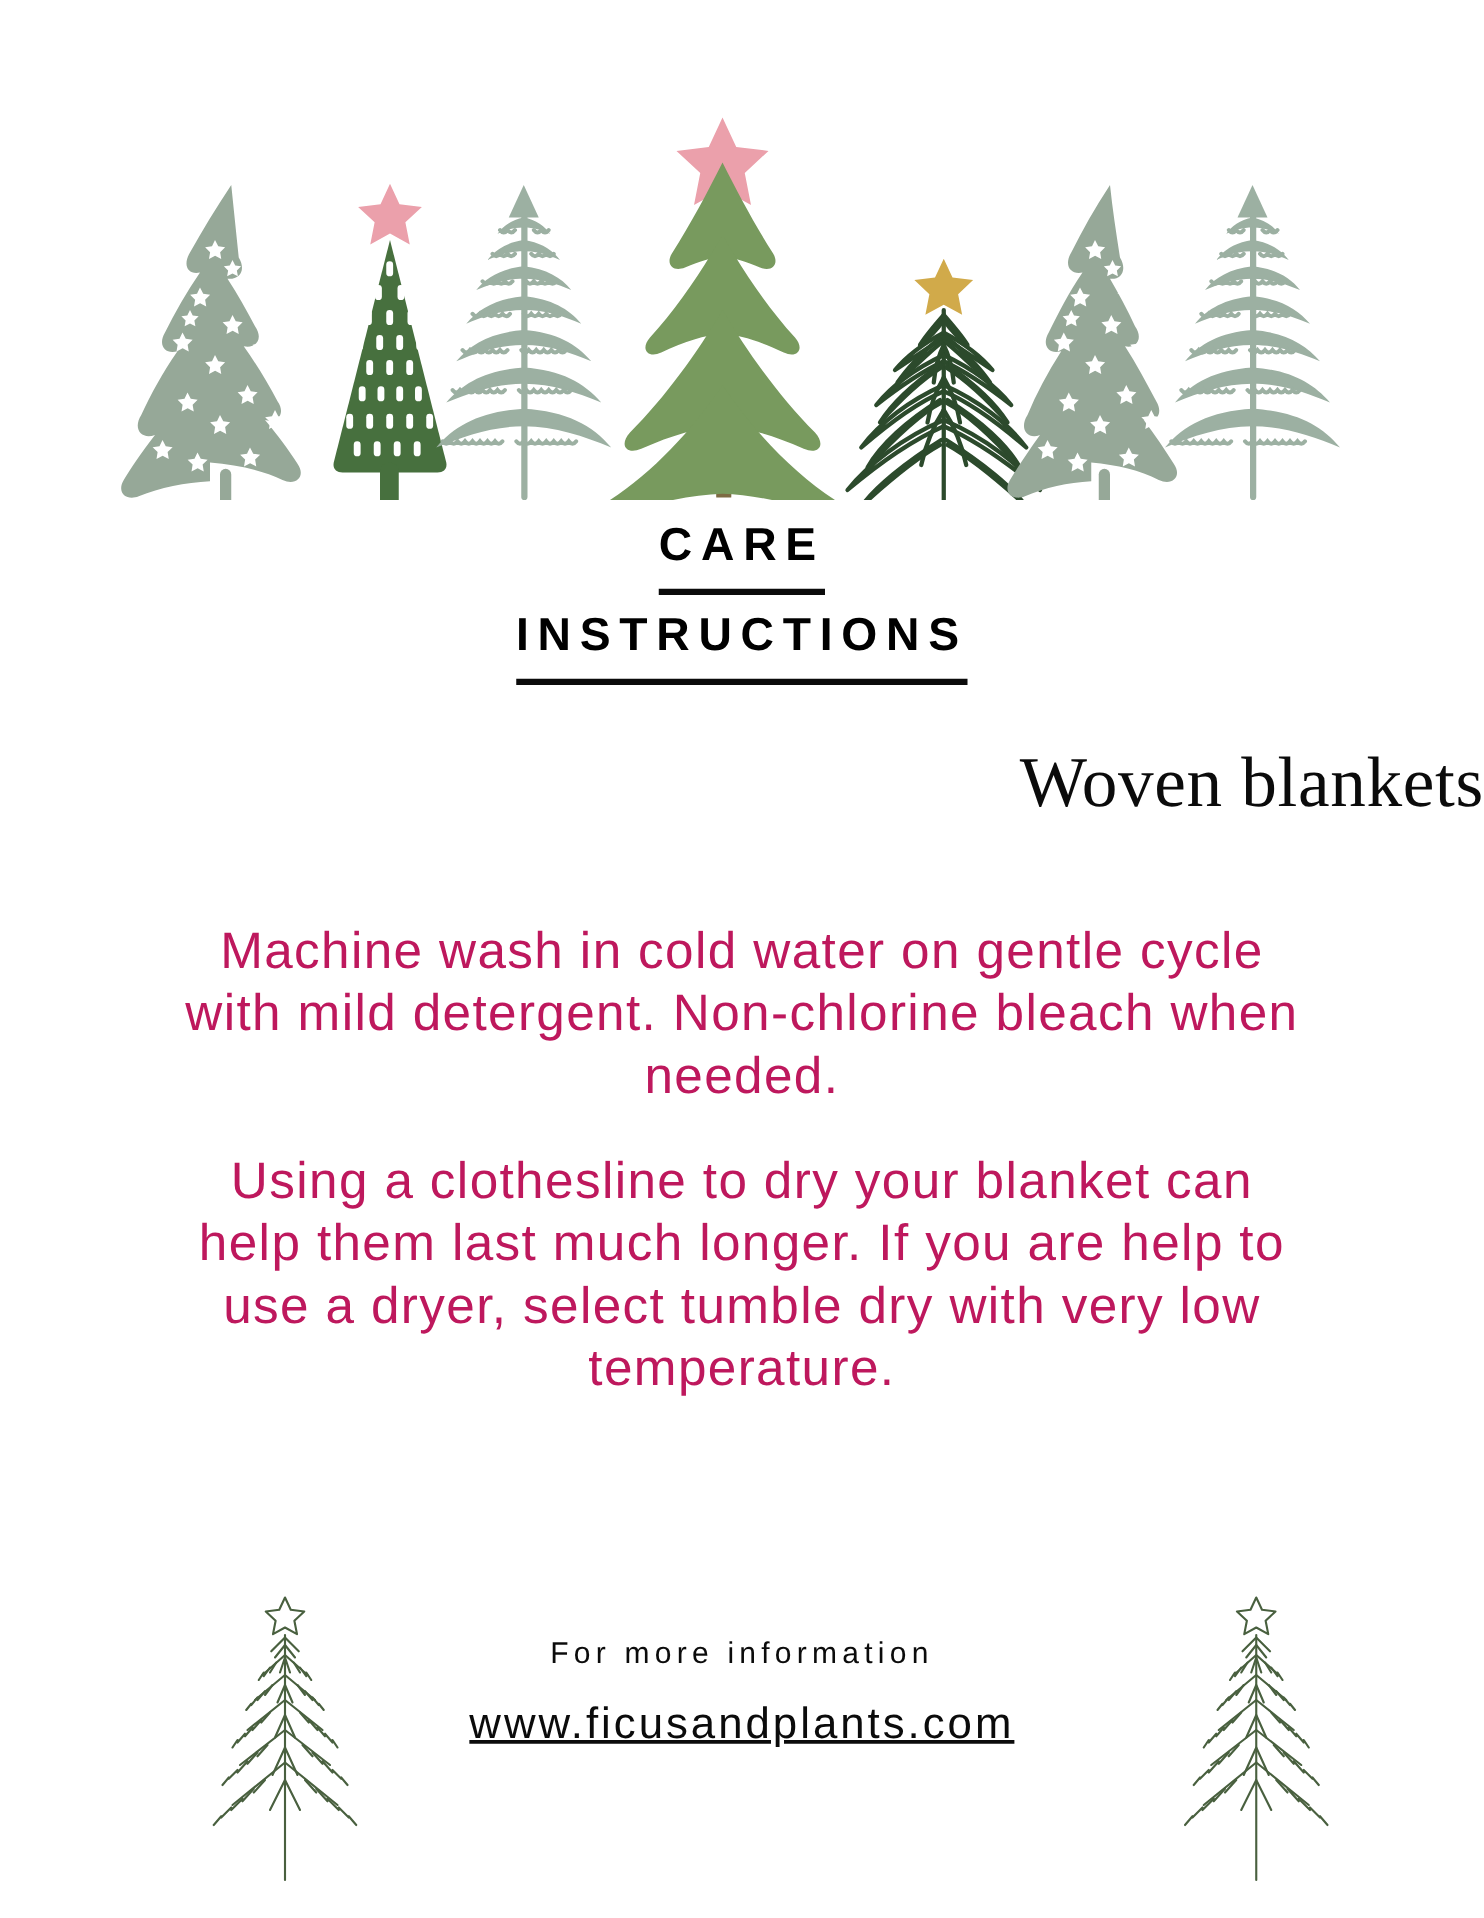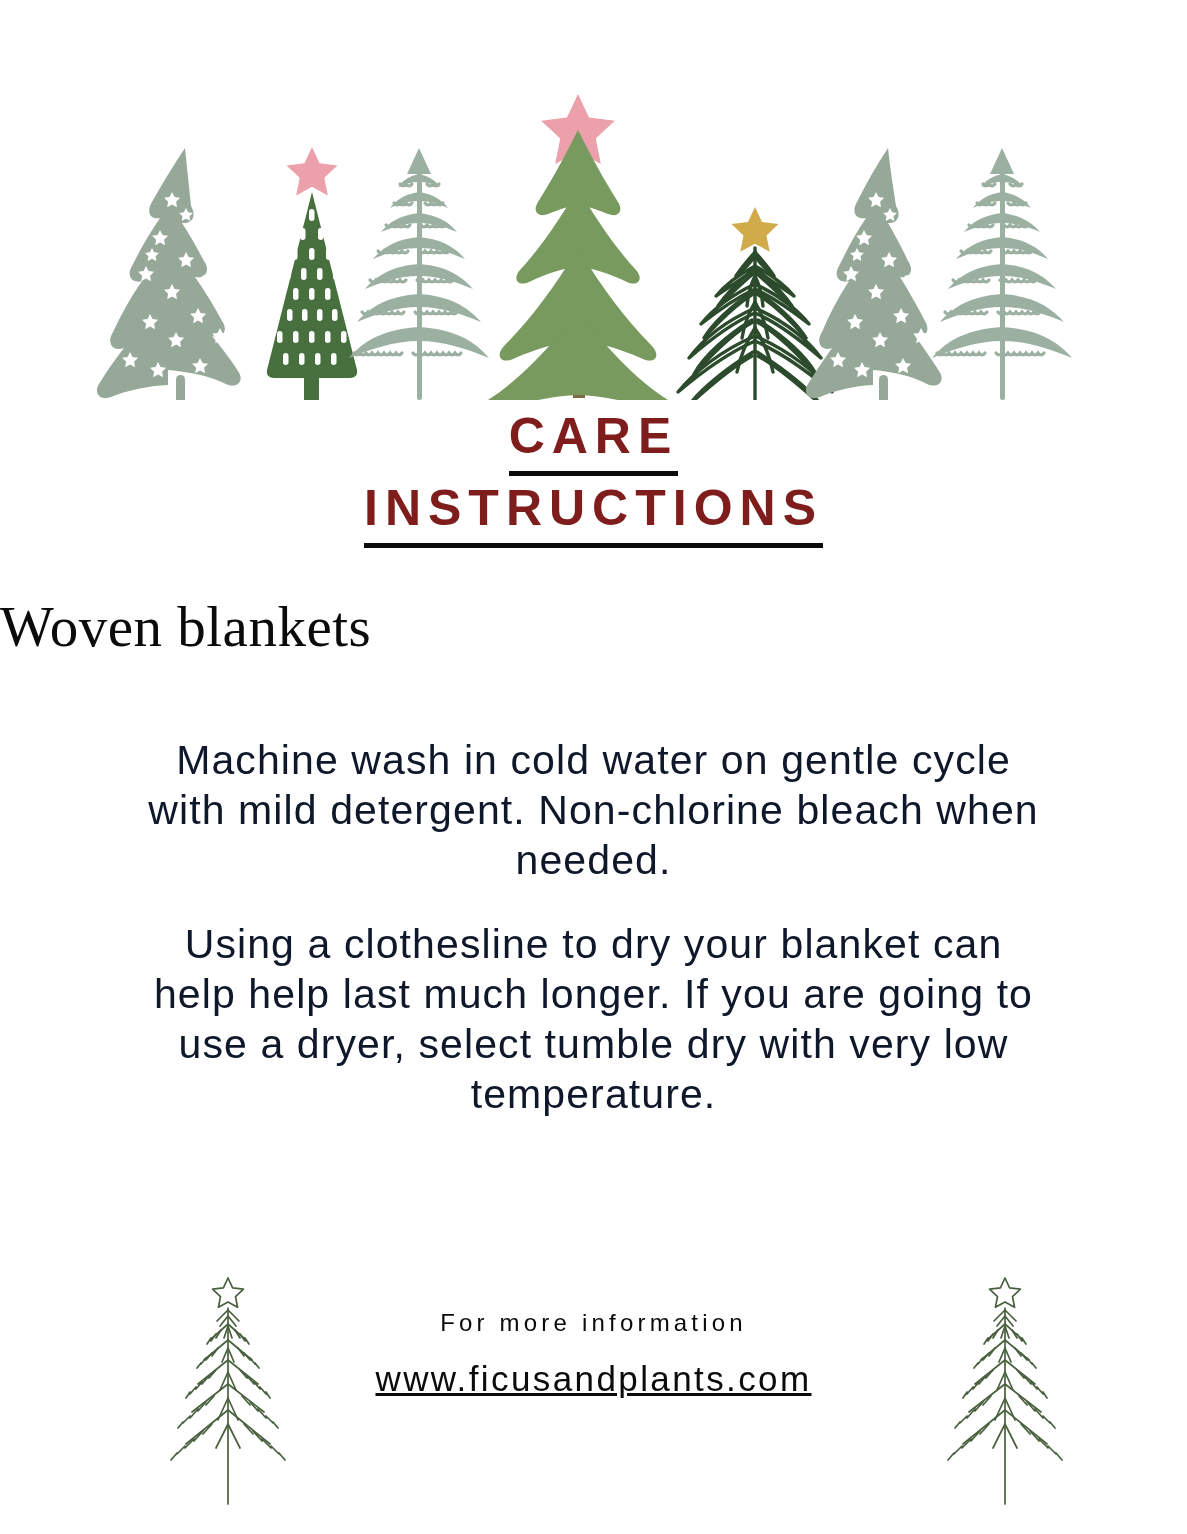--- a/index.html
+++ b/index.html
@@ -39,40 +39,40 @@
     position: absolute;
     left: 0;
     top: 404px;
     width: 1187px;
     text-align: center;
   }
   .title-line {
     display: block;
     font-family: "Liberation Sans", sans-serif;
     font-weight: 700;
-    font-size: 50px;
+    font-size: 37px;
     line-height: 64px;
     letter-spacing: 7px;
-    color: #7f1d1d;
+    color: #000000;
     white-space: nowrap;
   }
   .title-line > span {
     display: inline-block;
     border-bottom: 5px solid #0b0b0b;
     padding-bottom: 3px;
     padding-right: 0;
   }
 
   
   .subtitle {
     position: absolute;
     left: 0;
     top: 592px;
     width: 1187px;
-    text-align: left;
+    text-align: right;
     font-family: "Liberation Serif", serif;
     font-weight: 400;
     font-size: 57px;
     line-height: 70px;
     letter-spacing: 0.5px;
     color: #0b0b0b;
   }
 
   
   .body-copy {
@@ -81,21 +81,21 @@
     top: 735px;
     width: 907px;
     text-align: center;
   }
   .body-para {
     font-family: "Liberation Sans", sans-serif;
     font-weight: 300;
     font-size: 41px;
     line-height: 50px;
     letter-spacing: 1.1px;
-    color: #0f172a;
+    color: #be185d;
     margin: 0 0 34px 0;
   }
   .body-para:last-child { margin-bottom: 0; }
 
   
   .footer {
     position: absolute;
     left: 0;
     top: 1295px;
     width: 1187px;
@@ -403,21 +403,21 @@
 
   <div class="title-block">
     <div class="title-line"><span>CARE</span></div>
     <div class="title-line"><span>INSTRUCTIONS</span></div>
   </div>
 
   <div class="subtitle">Woven blankets</div>
 
   <div class="body-copy">
     <p class="body-para">Machine wash in cold water on gentle cycle with mild detergent. Non-chlorine bleach when needed.</p>
-    <p class="body-para">Using a clothesline to dry your blanket can help help last much longer. If you are going to use a dryer, select tumble dry with very low temperature.</p>
+    <p class="body-para">Using a clothesline to dry your blanket can help them last much longer. If you are help to use a dryer, select tumble dry with very low temperature.</p>
   </div>
 
   <div class="footer-tree left">
     <svg viewBox="0 0 140 250" xmlns="http://www.w3.org/2000/svg" aria-hidden="true">
       <g fill="none" stroke="#49603f" stroke-width="1.7" stroke-linecap="round" stroke-linejoin="round">
         <path d="M70 10 l4.6 9.8 10.8 1.4 -7.9 7.4 2.1 10.7 -9.6-5.3 -9.6 5.3 2.1-10.7 -7.9-7.4 10.8-1.4 Z"></path>
         <path d="M70 40 L70 236"></path>
         <path d="M70 42 L59 53 M70 42 L81 53 M70 48 L62 58 M70 48 L78 58"></path>
         <path d="M70 56 L52 72 M70 56 L88 72"></path>
         <path d="M63 62 L58 70 M58 66 L53 73 M53 70 L49 76"></path>

